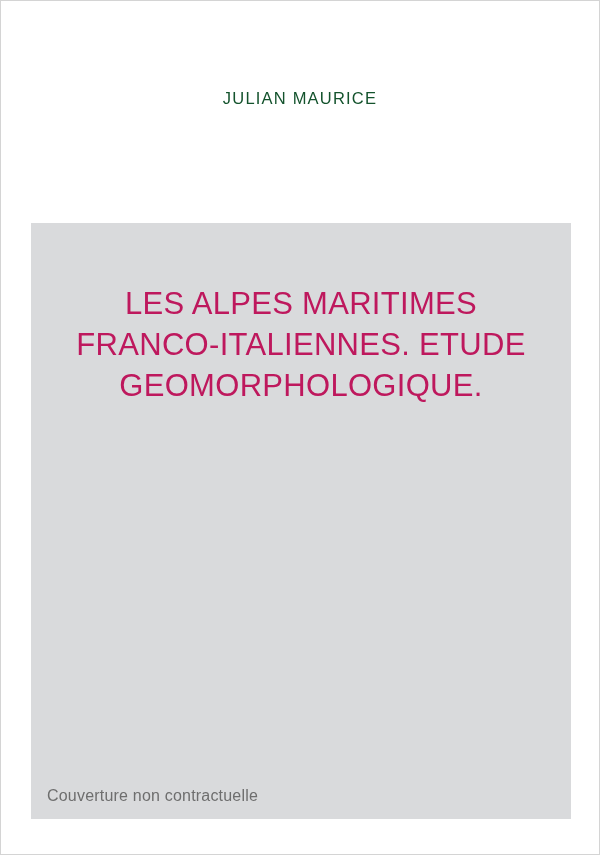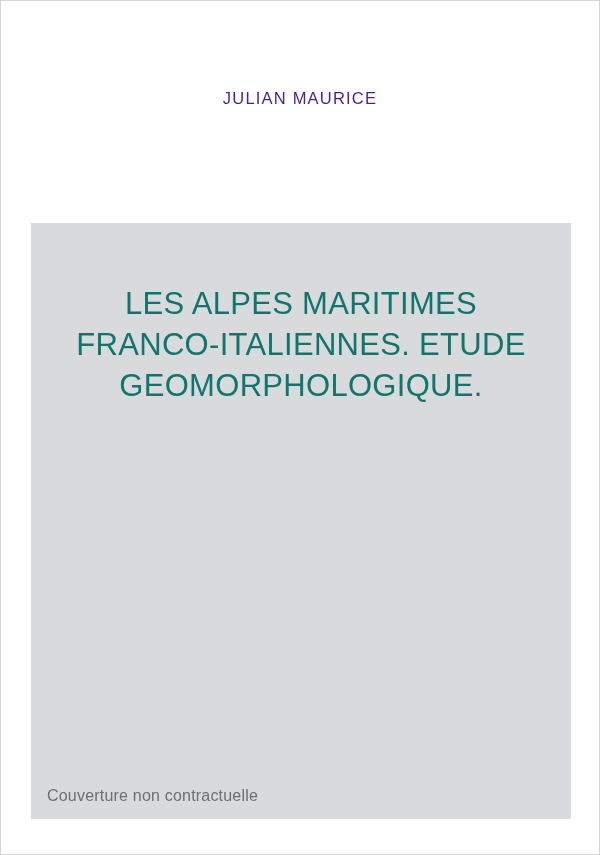--- a/index.html
+++ b/index.html
@@ -20,38 +20,38 @@
     overflow: hidden;
   }
   .author {
     position: absolute;
     top: 88px;
     left: 0;
     width: 100%;
     text-align: center;
     font-size: 16.5px;
     letter-spacing: 1.2px;
-    color: #4c1d95;
+    color: #14532d;
     font-weight: 400;
   }
   .title-panel {
     position: absolute;
     left: 30px;
     top: 222px;
     width: 540px;
     height: 596px;
     background: #d9dadc;
   }
   .title {
     position: absolute;
     left: 0;
     top: 60px;
     width: 100%;
     text-align: center;
-    color: #0f766e;
+    color: #be185d;
     font-size: 31px;
     line-height: 1.33;
     letter-spacing: 0.3px;
     font-weight: 400;
     padding: 0 18px;
     box-sizing: border-box;
   }
   .disclaimer {
     position: absolute;
     left: 16px;

